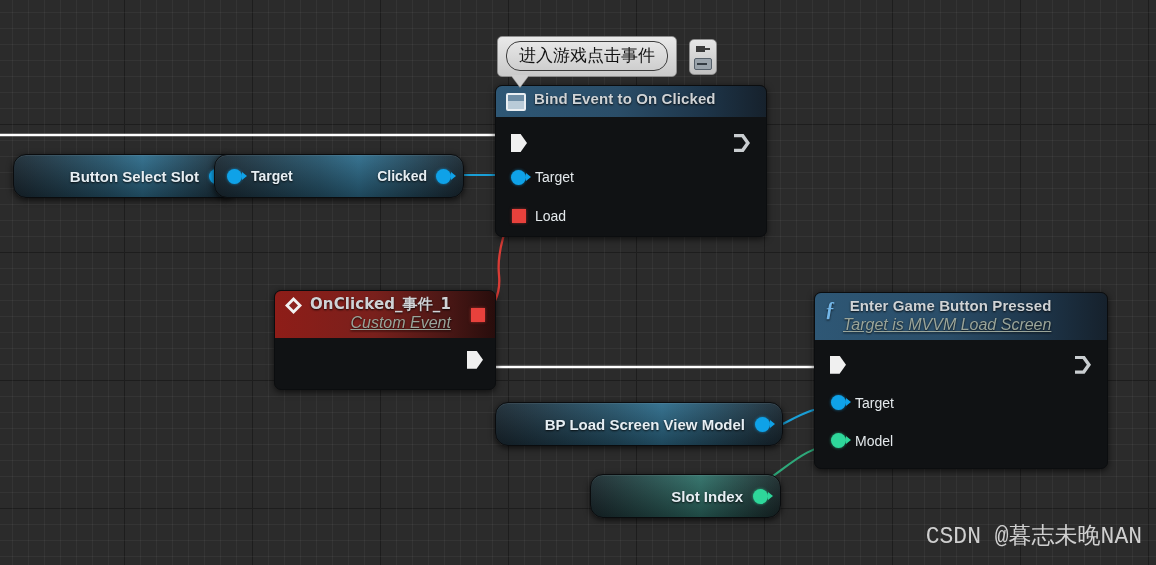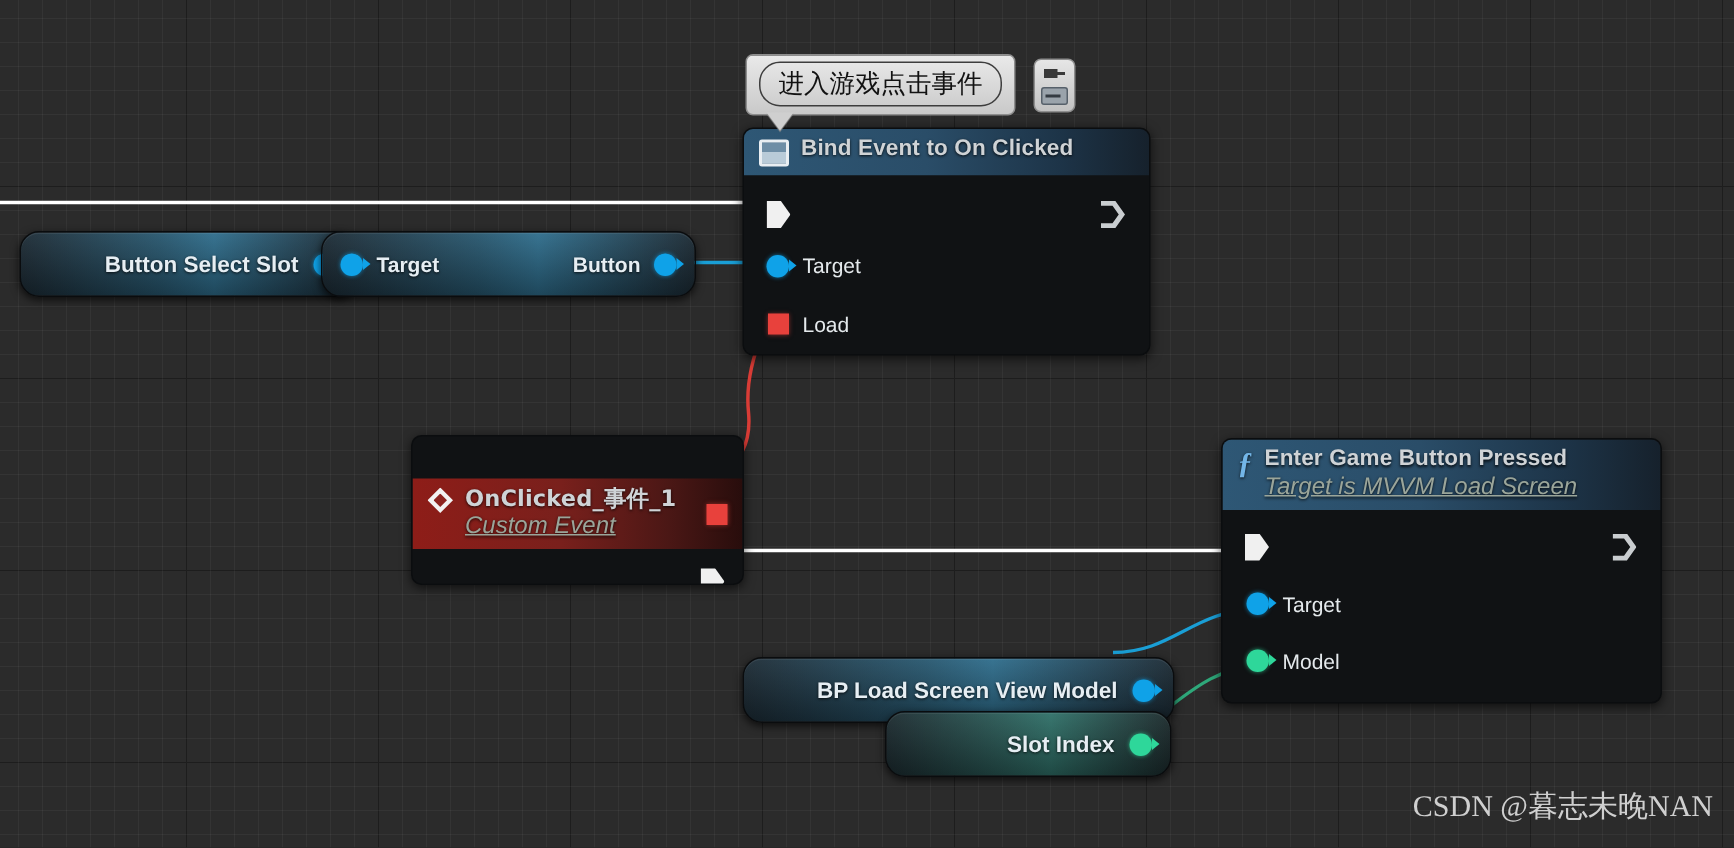--- a/index.html
+++ b/index.html
@@ -51,26 +51,26 @@
     padding: 5px 10px 6px 10px;
     display: flex;
     align-items: flex-start;
     gap: 8px;
   }
   .node .titlebar.blue {
     background: linear-gradient(to right, #2e5775 0%, #2a4d68 45%, #1d3448 78%, #16212c 100%);
   }
   .node .titlebar.red {
     background: linear-gradient(to right, #8e1d18 0%, #79201c 45%, #4a1715 78%, #280d0c 100%);
-    margin-top: 28px;
   }
   .node .titletext {
     display: flex;
     flex-direction: column;
     line-height: 1.12;
+    text-align: right;
   }
   .node .title {
     color: #cfd3d6;
     font-size: 15px;
     font-weight: bold;
     letter-spacing: .1px;
     text-shadow: 0 1px 2px rgba(0,0,0,.85);
     white-space: nowrap;
   }
   .node .subtitle {
@@ -283,22 +283,22 @@
     width: 10px; height: 2px;
     background: #343b42;
     box-shadow: 0 0 0 0 transparent;
   }
 
   
   #watermark {
     position: absolute;
     z-index: 9;
     color: #dcdcdc;
-    font-size: 20px;
-    font-family: Liberation Serif, serif;
+    font-size: 23px;
+    font-family: Liberation Mono, monospace;
     white-space: nowrap;
     opacity: .93;
   }
 </style>
 </head>
 <body>
 
 <div id="canvas">
 
   <svg class="wires" viewBox="0 0 1156 565">
@@ -358,21 +358,21 @@
     <span class="pill-label">Button Select Slot</span>
     <div class="dot blue" style="margin-left:10px;"></div>
   </div>
 
   <div class="node pill" style="left:214px; top:154px; width:224px; height:42px; padding:0 12px 0 12px; justify-content:space-between;">
     <div style="display:flex; align-items:center; gap:9px;">
       <div class="dot blue"></div>
       <span class="pill-label" style="font-size:14px;">Target</span>
     </div>
     <div style="display:flex; align-items:center; gap:9px;">
-      <span class="pill-label" style="font-size:14px;">Button</span>
+      <span class="pill-label" style="font-size:14px;">Clicked</span>
       <div class="dot blue"></div>
     </div>
   </div>
 
   <div class="node full" style="left:274px; top:290px; width:220px; height:98px;">
     <div class="titlebar red" style="padding-right:34px;">
       <div class="icon-diamond"></div>
       <div class="titletext">
         <span class="title" style="font-family:'DejaVu Sans', sans-serif;">OnClicked_事件_1</span>
         <span class="subtitle">Custom Event</span>
@@ -401,21 +401,21 @@
         <span class="pinlabel">Target</span>
       </div>
 
       <div class="pinrow" style="left:16px; top:93px;">
         <div class="dot green"></div>
         <span class="pinlabel">Model</span>
       </div>
     </div>
   </div>
 
-  <div class="node pill" style="left:495px; top:438px; width:260px; height:42px; padding:0 12px 0 14px; justify-content:flex-end;">
+  <div class="node pill" style="left:495px; top:402px; width:260px; height:42px; padding:0 12px 0 14px; justify-content:flex-end;">
     <span class="pill-label">BP Load Screen View Model</span>
     <div class="dot blue" style="margin-left:10px;"></div>
   </div>
 
   <div class="node pill green" style="left:574px; top:474px; width:163px; height:42px; padding:0 12px 0 14px; justify-content:flex-end;">
     <span class="pill-label">Slot Index</span>
     <div class="dot green" style="margin-left:10px;"></div>
   </div>
 
   <div id="watermark" style="right:14px; bottom:14px;">CSDN @暮志未晚NAN</div>

